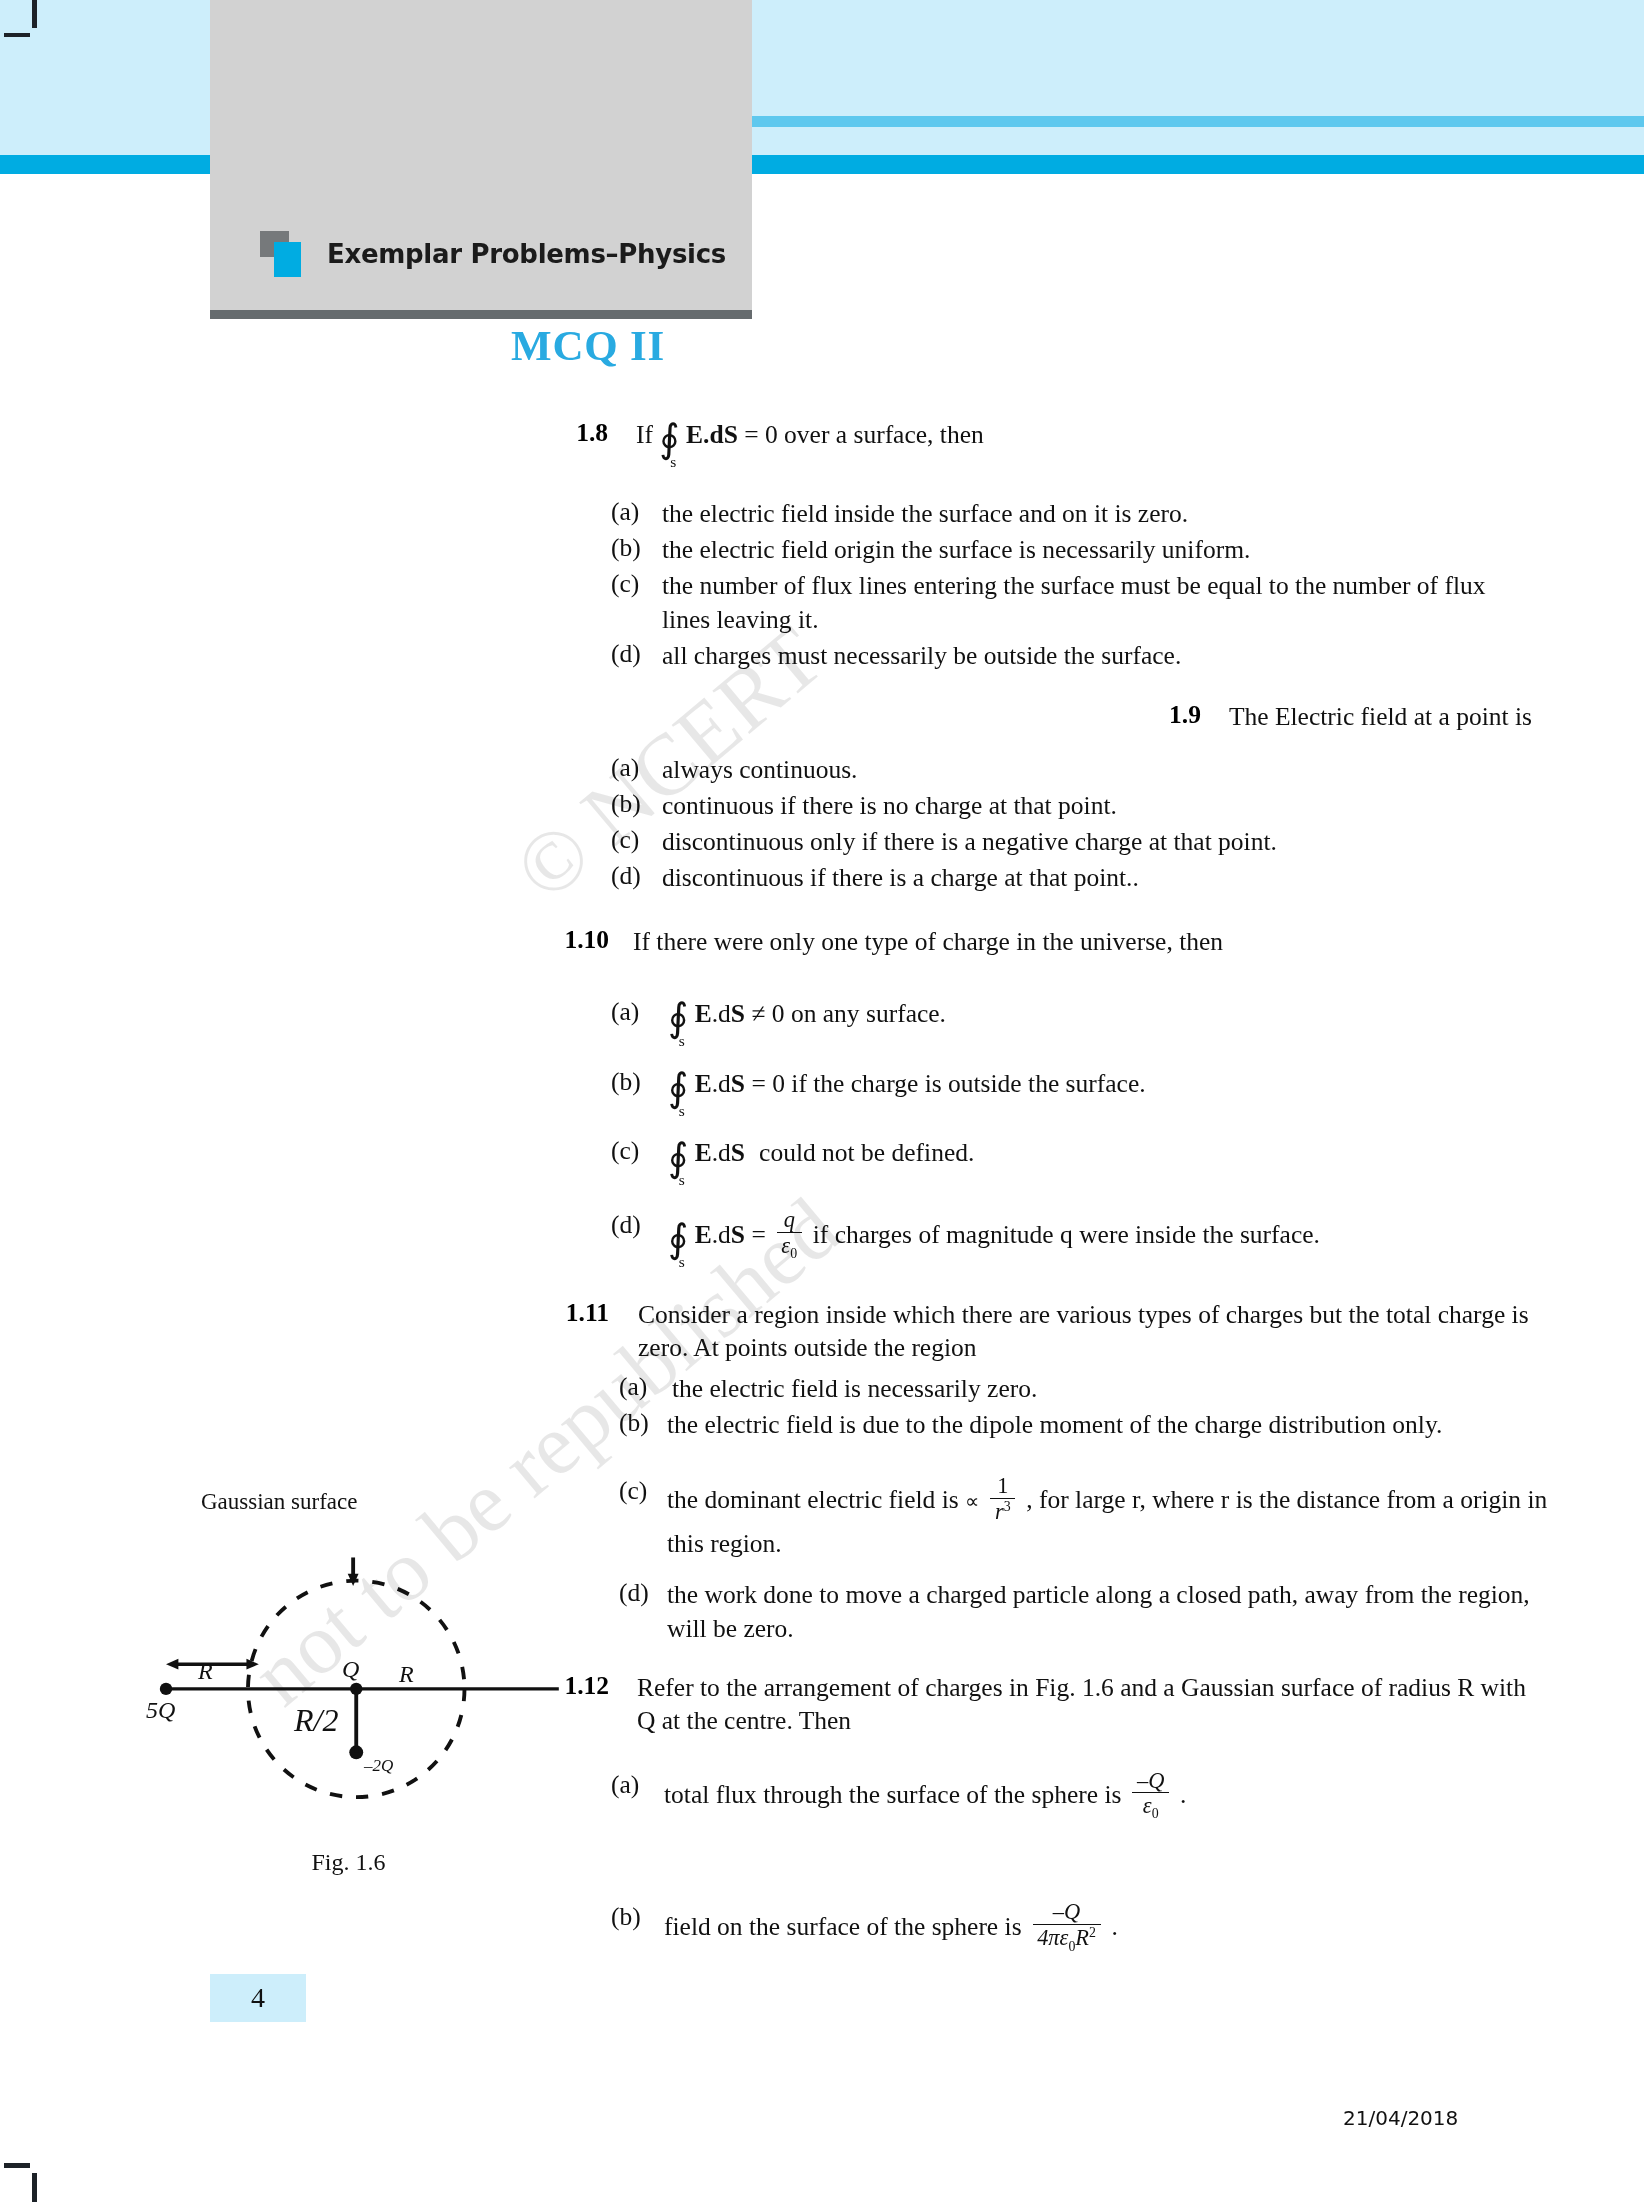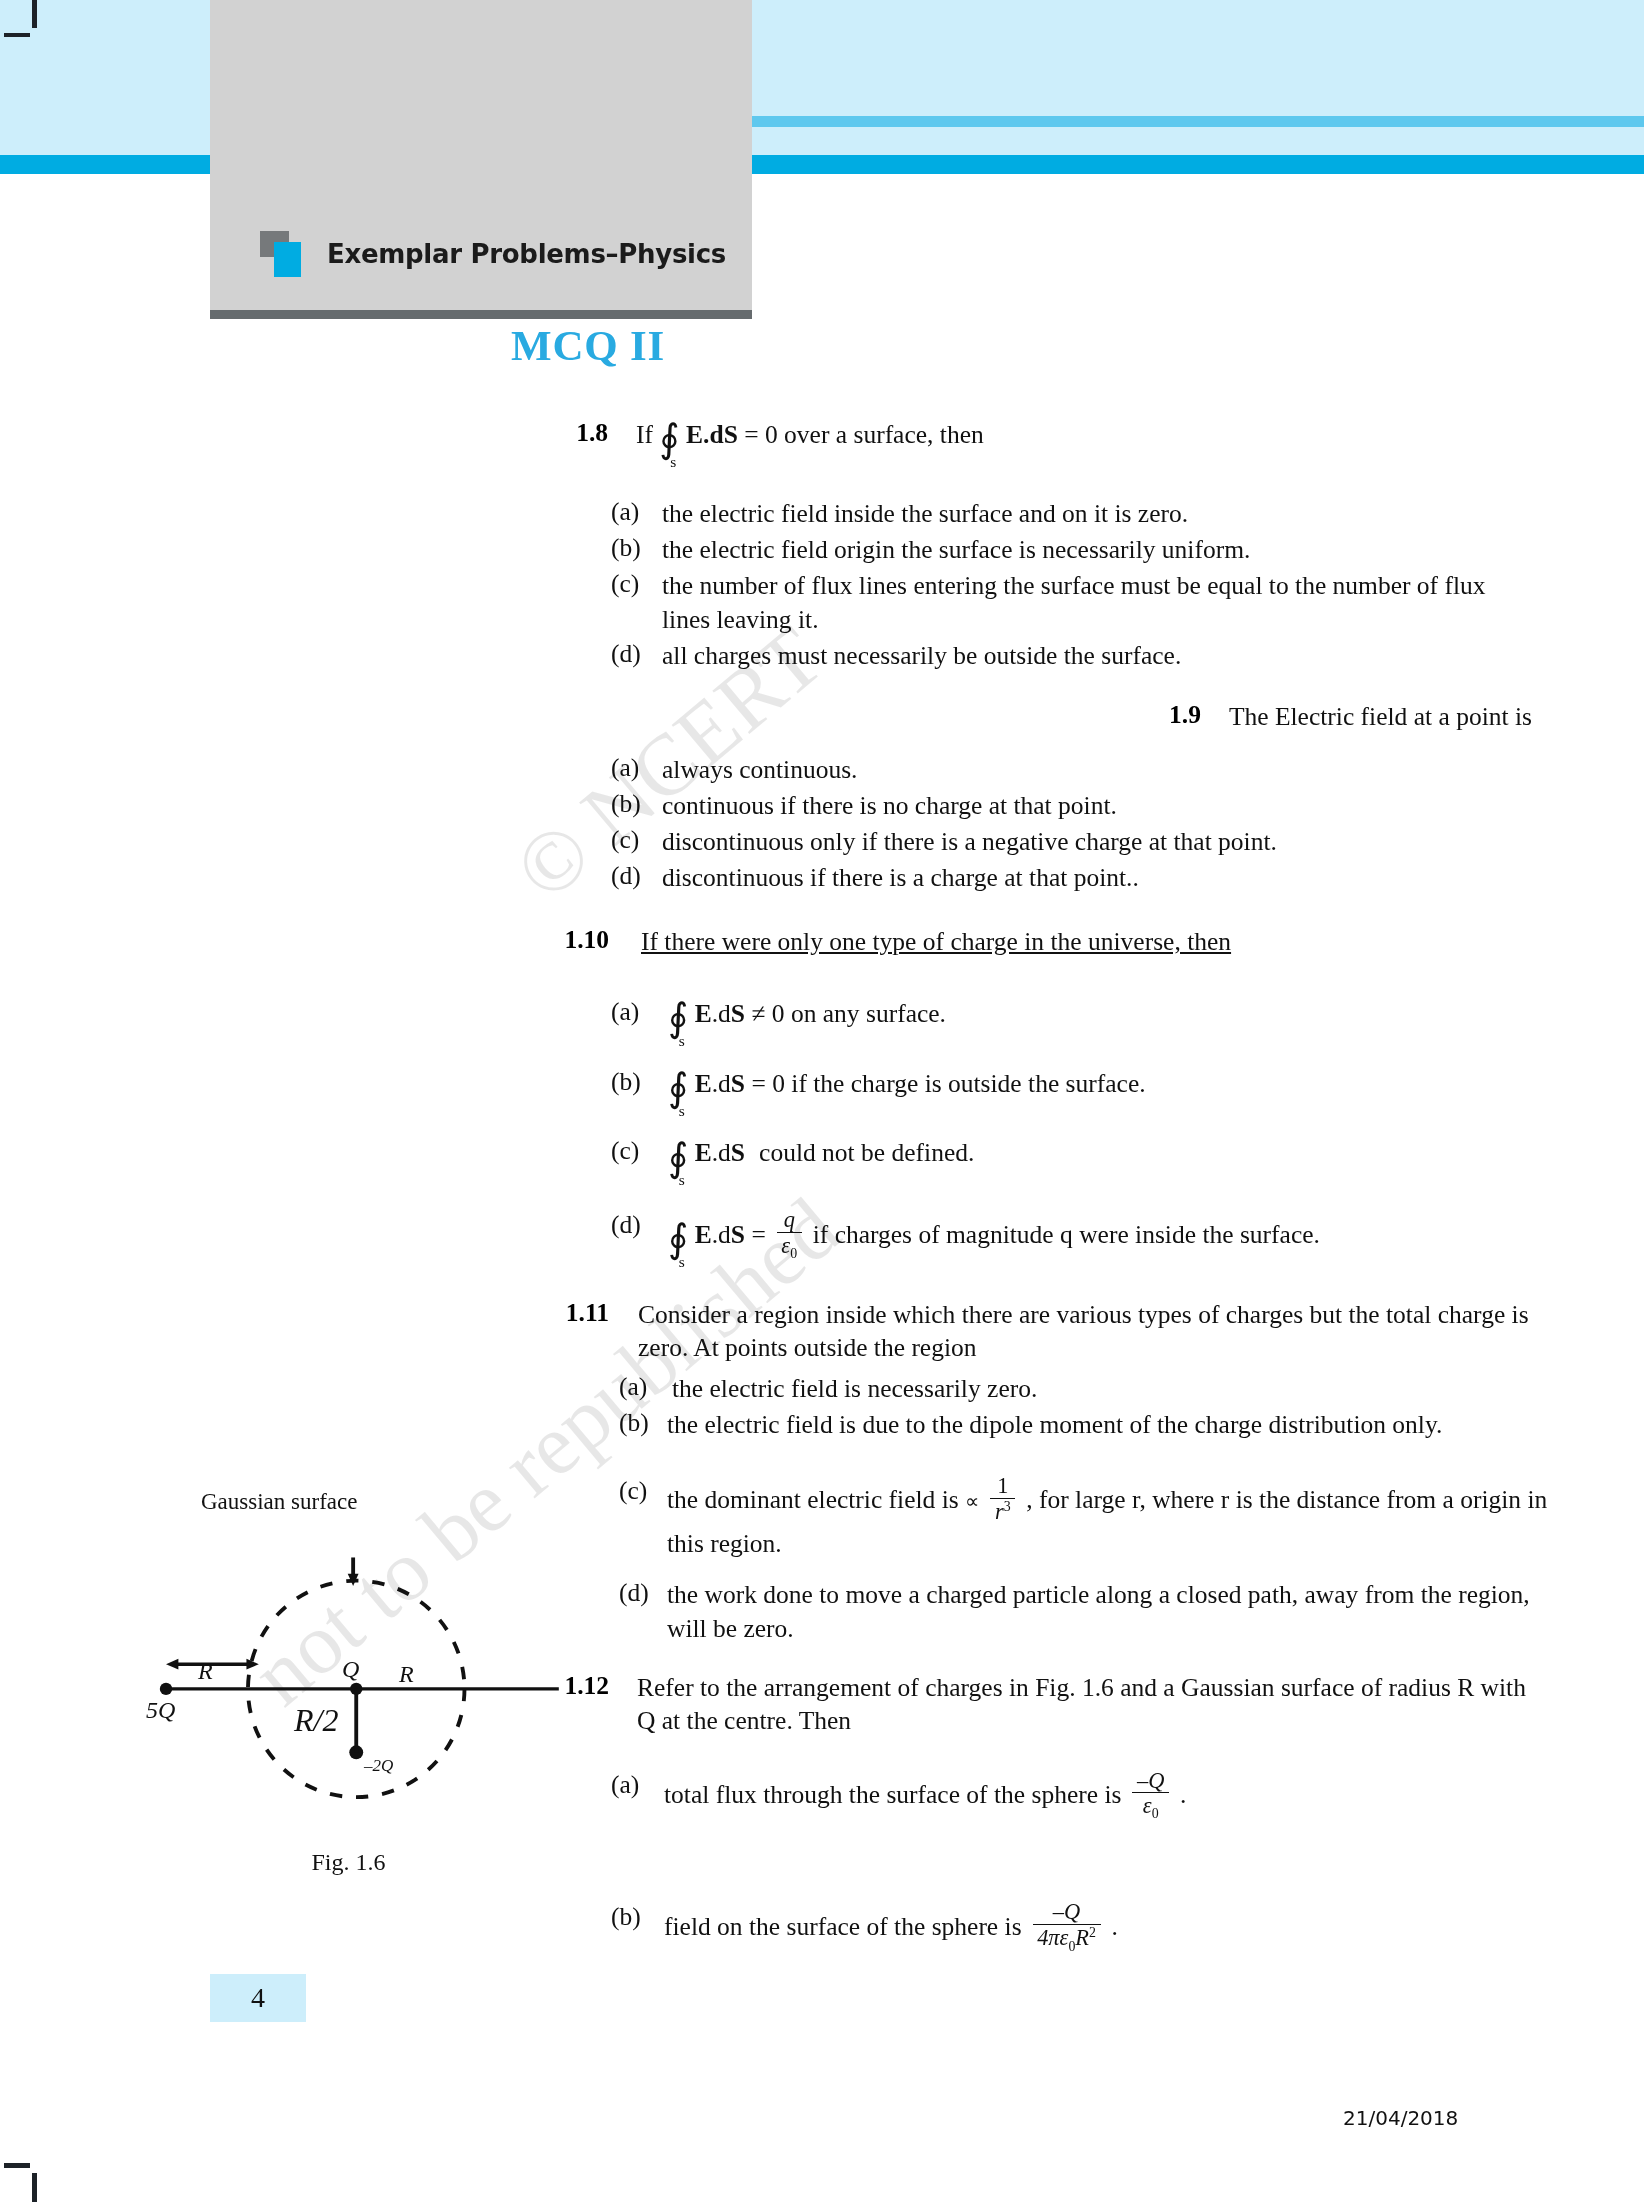--- a/index.html
+++ b/index.html
@@ -145,21 +145,21 @@
       <span class="opt-txt" style="width:867px;">discontinuous only if there is a negative charge at that point.</span>
     </div>
     <div class="opt">
       <span class="opt-tag" style="width:51px;">(d)</span>
       <span class="opt-txt" style="width:867px;">discontinuous if there is a charge at that point..</span>
     </div>
   </div>
 
   <div class="q" style="left:515px;top:925px;width:1021px;">
     <div class="q-num" style="width:94px;">1.10</div>
-    <div class="q-body" style="margin-left:32px;text-decoration:underline;">If there were only one type of charge in the universe, then</div>
+    <div class="q-body" style="margin-left:24px;">If there were only one type of charge in the universe, then</div>
   </div>
 
   <div style="position:absolute;left:611px;top:997px;width:944px;">
     <div class="opt" style="margin-top:0px;">
       <span class="opt-tag" style="width:57px;">(a)</span>
       <span class="opt-txt">
         <span class="oint">∮<span class="sub">s</span></span>
         <span><b>E</b>.d<b>S</b></span>
         <span>≠ 0</span>
         <span>on any surface.</span>

